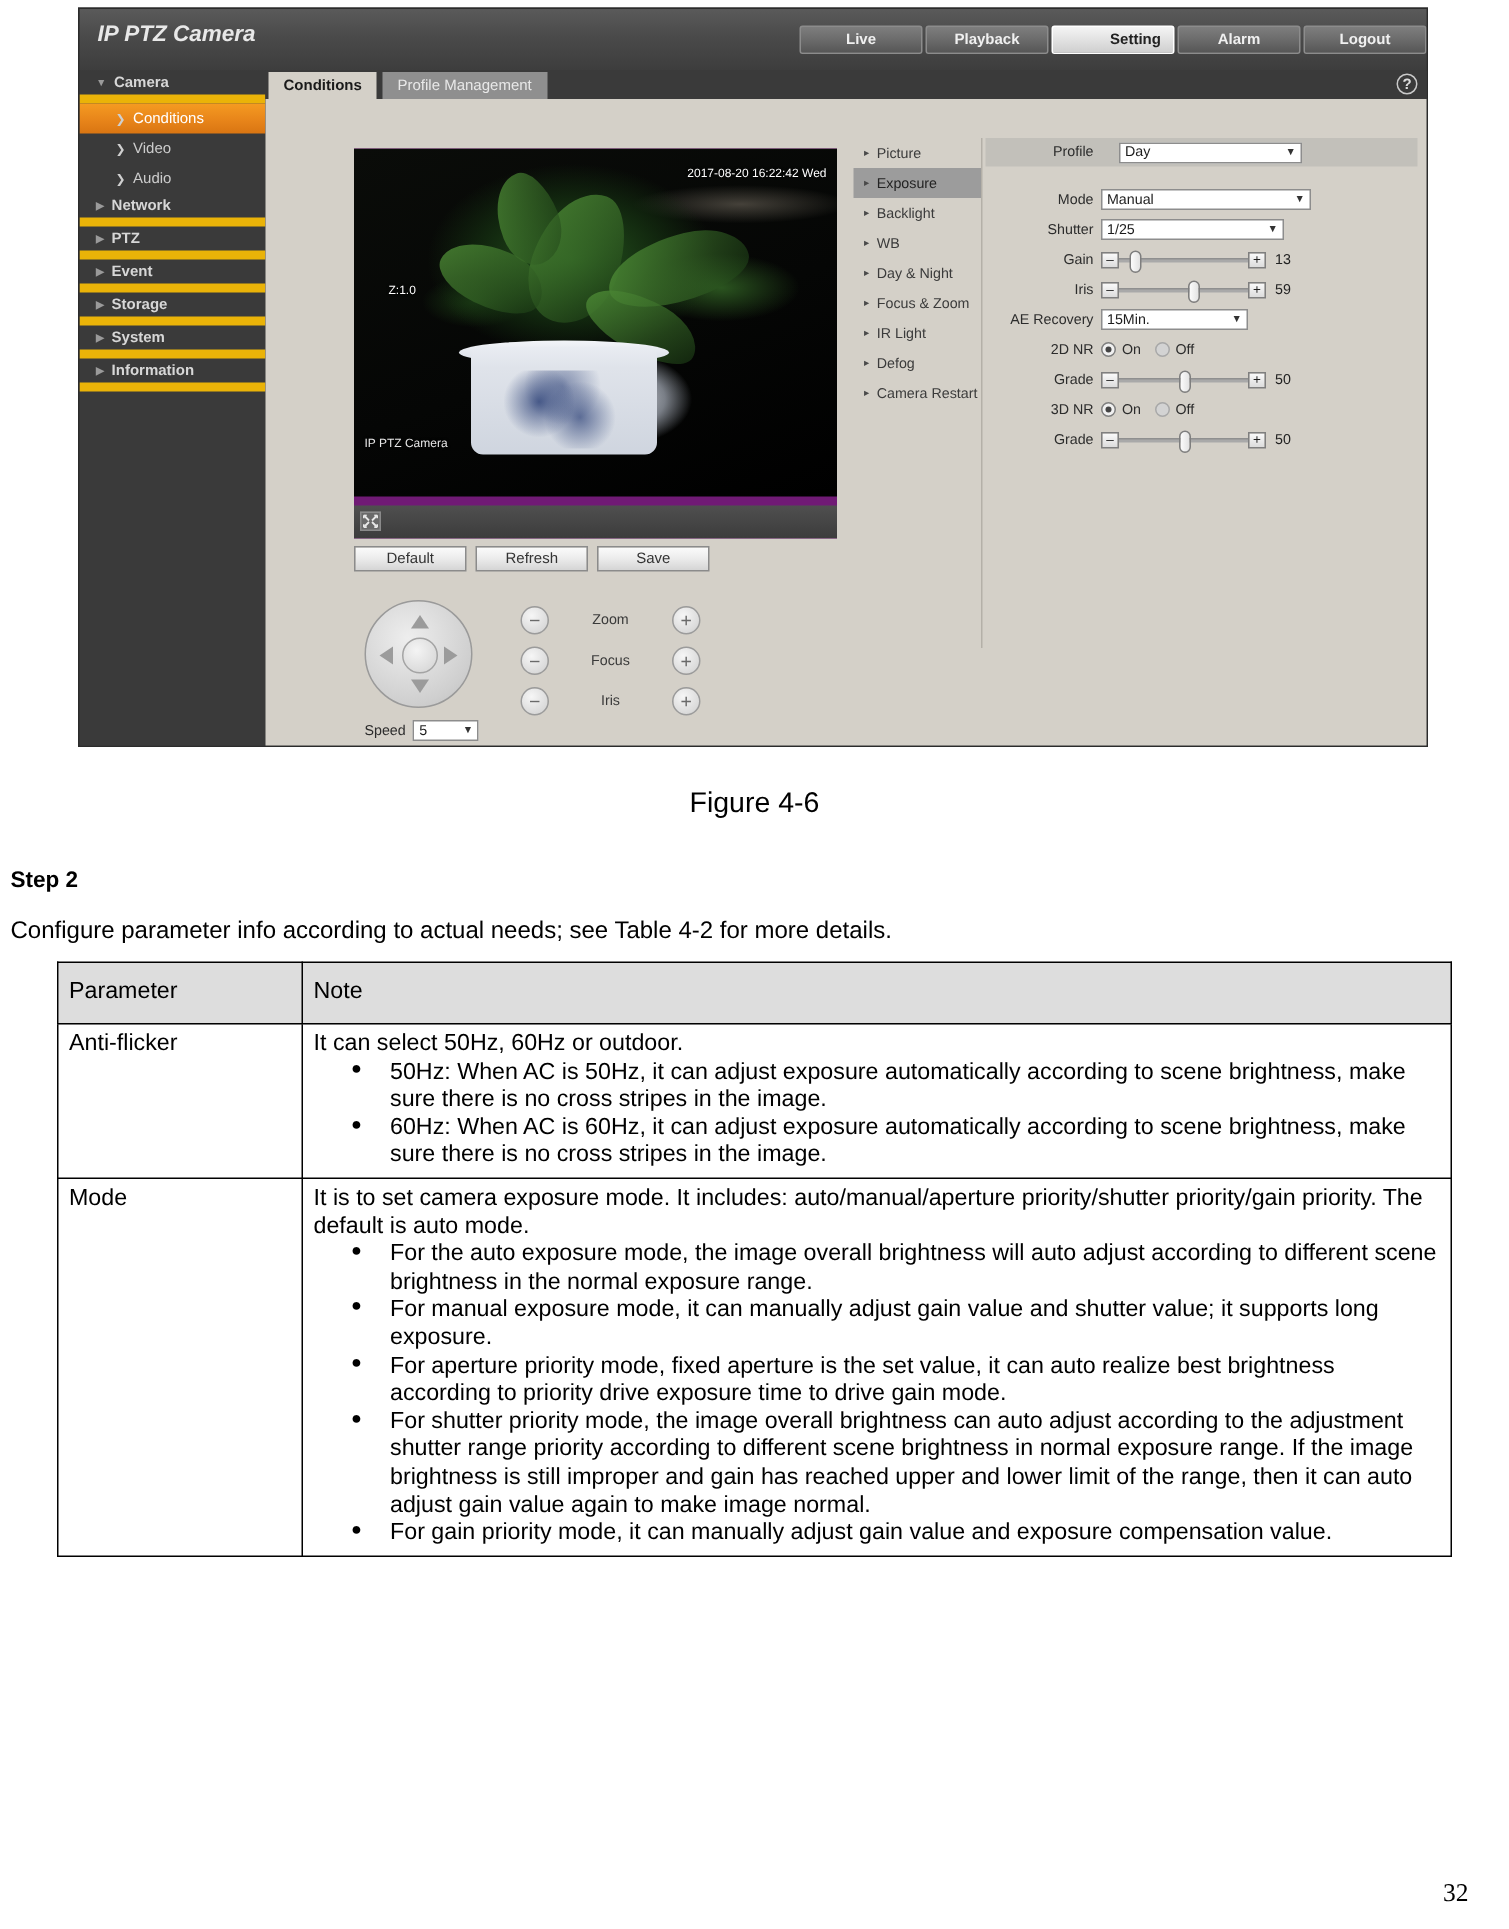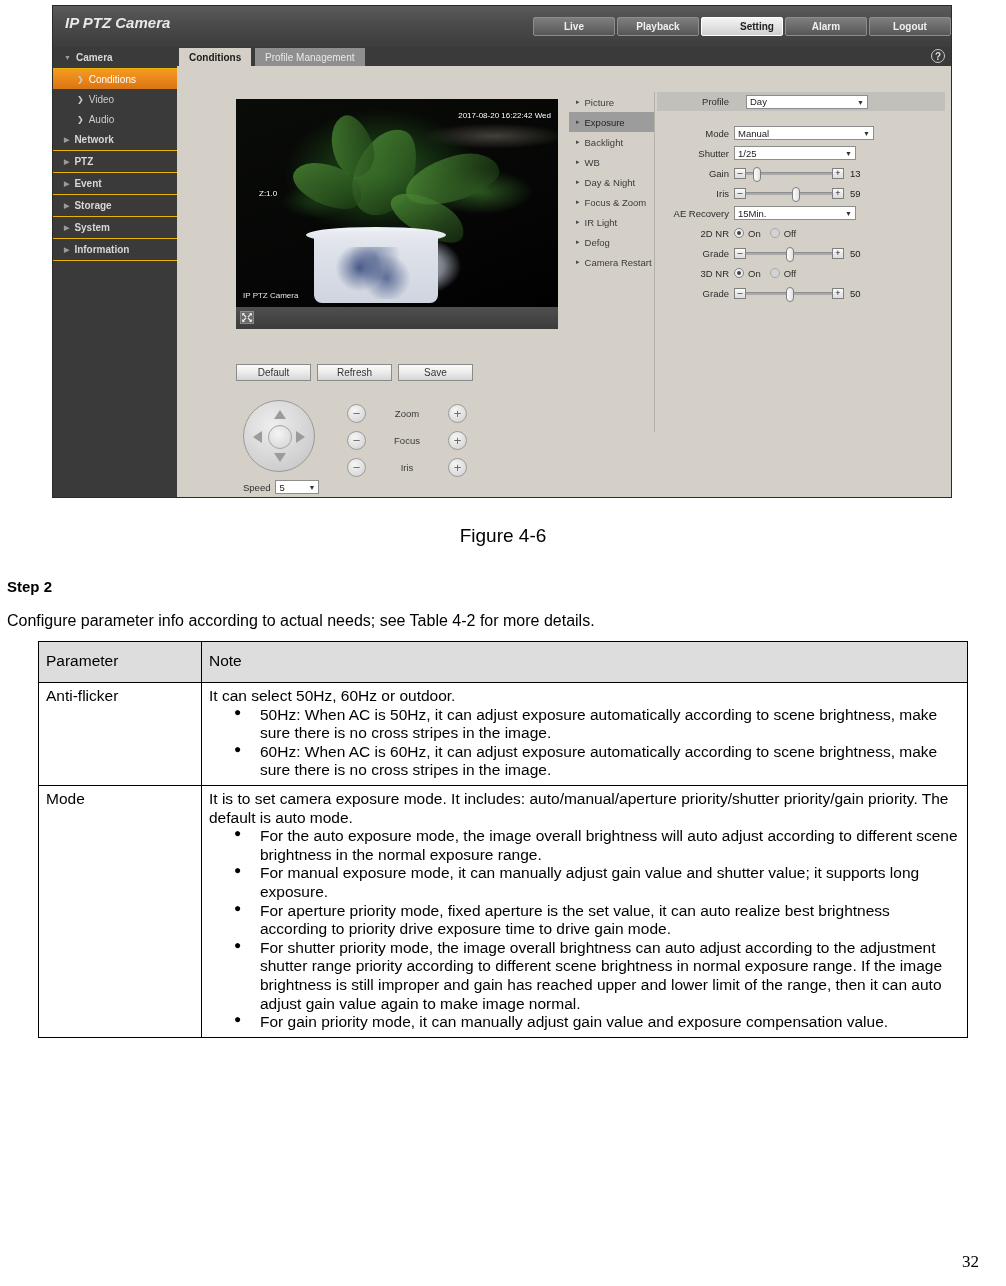--- a/index.html
+++ b/index.html
@@ -77,21 +77,21 @@
   }
   .sb-group {
     height: 22px;
     display: flex;
     align-items: center;
     padding-left: 11px;
     color: #d7d7d7;
     font-size: 10px;
     font-weight: bold;
     cursor: pointer;
-    border-bottom: 1px solid #eab308;
+    border-bottom: 6px solid #eab308;
   }
   .sb-group .tri {
     font-size: 7px;
     margin-right: 5px;
     color: #9a9a9a;
     line-height: 1;
   }
   .sb-item {
     height: 20px;
     display: flex;
@@ -167,21 +167,21 @@
     position: absolute;
     left: 0; top: 19px;
     width: 776px; height: 433px;
     background: #d4d0c8;
   }
 
   
   .video {
     position: absolute;
     left: 59px; top: 33px;
-    width: 322px; height: 230px;
+    width: 322px; height: 260px;
     background: #701a75;
     overflow: hidden;
     text-decoration: underline;
   }
   .video-img {
     position: absolute;
     left: 0; top: 0;
     width: 322px; height: 232px;
     background:
       radial-gradient(ellipse 60px 40px at 56% 72%, rgba(235,238,245,0.92) 0%, rgba(200,208,222,0.6) 45%, rgba(0,0,0,0) 75%),
@@ -750,21 +750,21 @@
           <div class="sq">–</div>
           <div class="track" style="width:86px;">
             <div class="knob" style="left:54%;"></div>
           </div>
           <div class="sq">+</div>
           <div class="sval">59</div>
         </div>
 
         <div class="row">
           <div class="lbl">AE Recovery</div>
-          <div class="sel" style="width:122px;text-align:center;">
+          <div class="sel" style="width:98px;text-align:center;">
             <span>15Min.</span>
             <span class="caret">▼</span>
           </div>
         </div>
 
         <div class="row">
           <div class="lbl">2D NR</div>
           <div class="radio on"></div>
           <span class="rlab">On</span>
           <div class="radio dim"></div>

